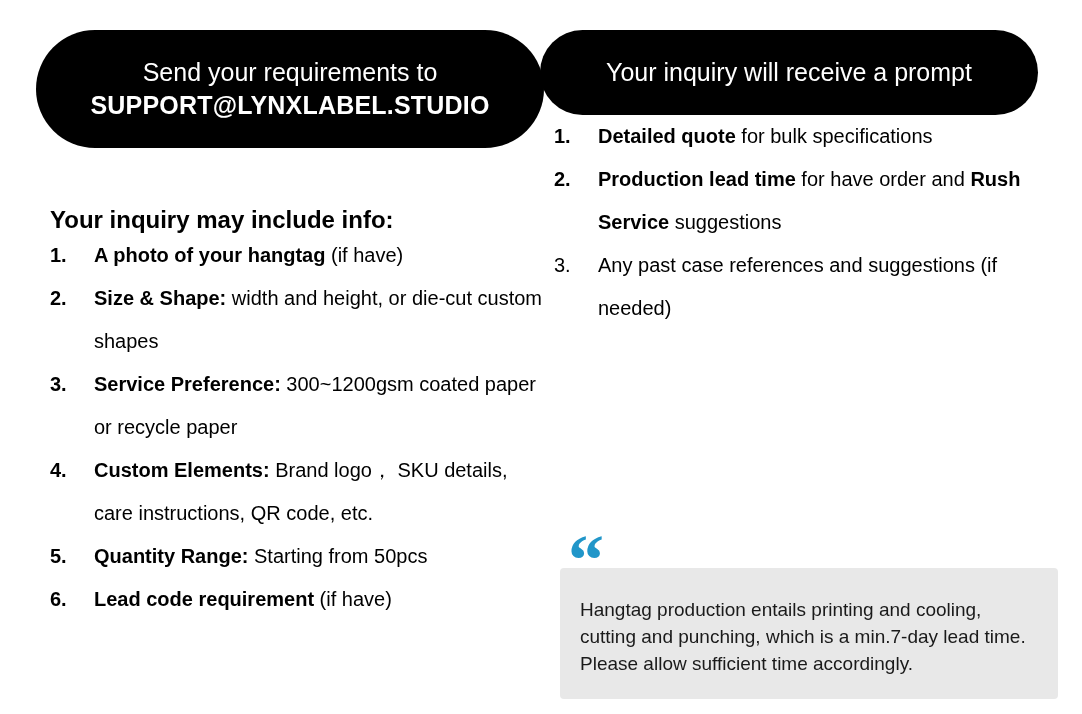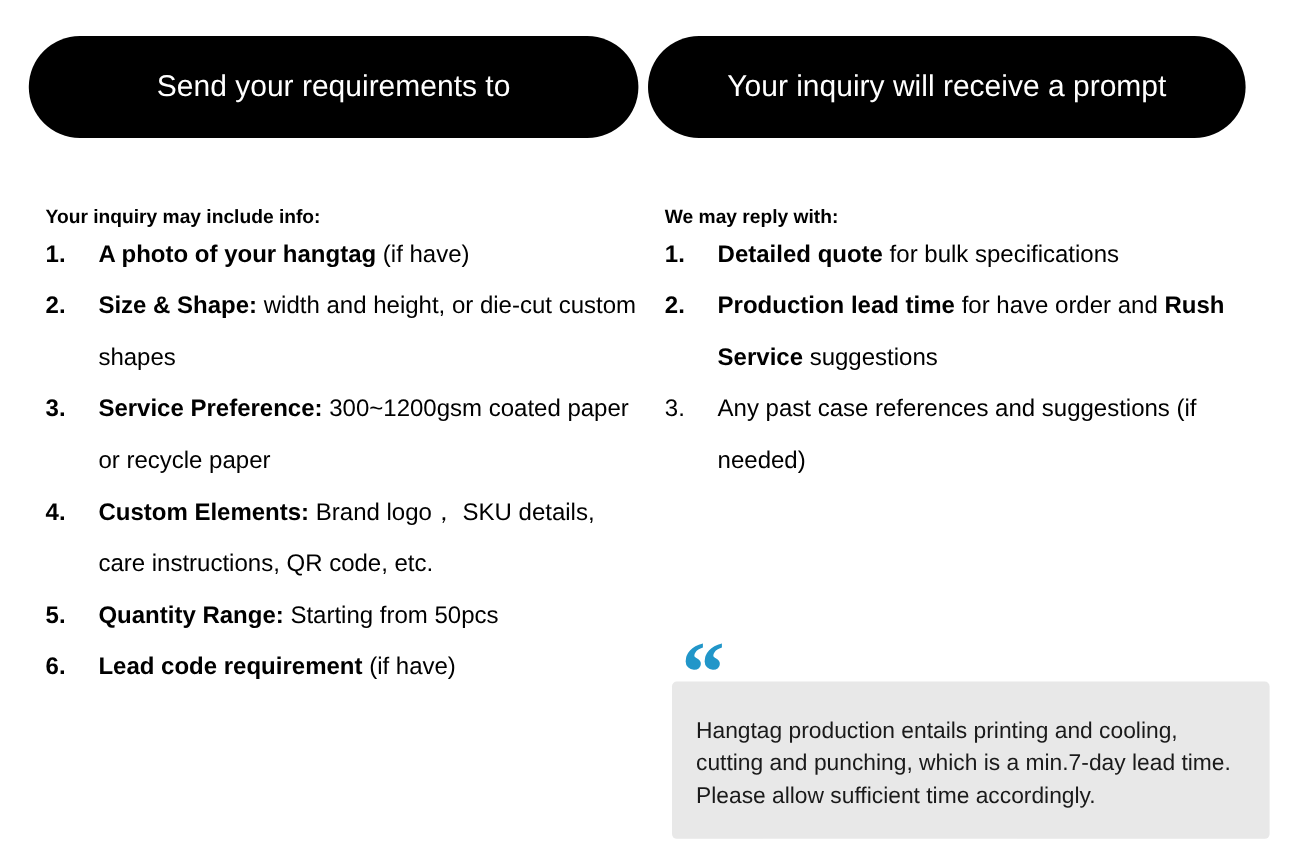--- a/index.html
+++ b/index.html
@@ -17,21 +17,21 @@
   .page {
     position: relative;
     width: 1082px;
     height: 714px;
   }
   .col {
     position: absolute;
     top: 0;
   }
   .col-left {
-    left: 24px;
+    left: 36px;
     width: 508px;
   }
   .col-right {
     left: 540px;
     width: 498px;
   }
   .pill {
     background: #000000;
     color: #ffffff;
     border-radius: 60px;
@@ -54,21 +54,21 @@
     font-weight: bold;
   }
   .pill .line {
     display: block;
   }
   .pill .mail {
     font-weight: bold;
     letter-spacing: 0.2px;
   }
   .heading {
-    font-size: 16px;
+    font-size: 24px;
     font-weight: bold;
     margin: 0;
   }
   .heading-left {
     margin-top: 58px;
     margin-left: 14px;
   }
   .heading-right {
     margin-top: 58px;
     margin-left: 14px;
@@ -132,20 +132,21 @@
 </style>
 </head>
 <body>
 
 <div class="page">
 
   <div class="col col-left">
 
     <div class="pill pill-left">
       <span class="line">Send your requirements to</span>
+      <span class="line mail">SUPPORT@LYNXLABEL.STUDIO</span>
     </div>
 
     <div class="heading heading-left">Your inquiry may include info:</div>
 
     <ol class="list list-left">
       <li>
         <span class="num">1.</span>
         <span class="b">A photo of your hangtag</span><span> (if have)</span>
       </li>
       <li>
@@ -170,21 +171,20 @@
       </li>
     </ol>
   </div>
 
   <div class="col col-right">
 
     <div class="pill pill-right">
       <span class="line">Your inquiry will receive a prompt</span>
     </div>
 
-    <div class="heading heading-right">We may reply with:</div>
 
     <ol class="list list-right">
       <li>
         <span class="num">1.</span>
         <span class="b">Detailed quote</span><span> for bulk specifications</span>
       </li>
       <li>
         <span class="num">2.</span>
         <span class="b">Production lead time</span><span> for have order and </span><span class="b">Rush Service</span><span> suggestions</span>
       </li>

